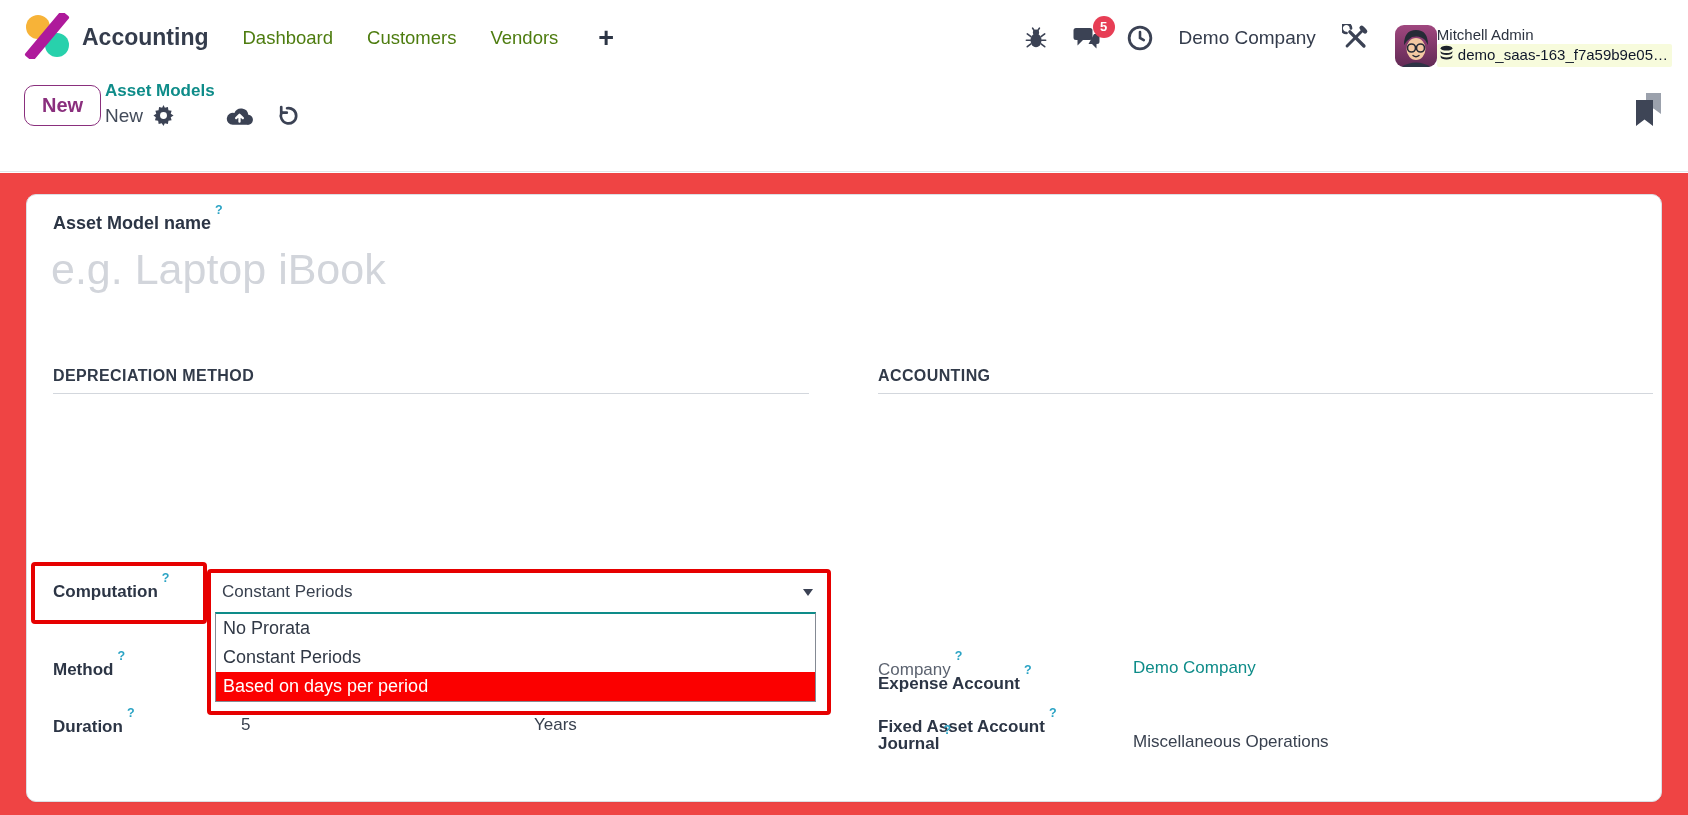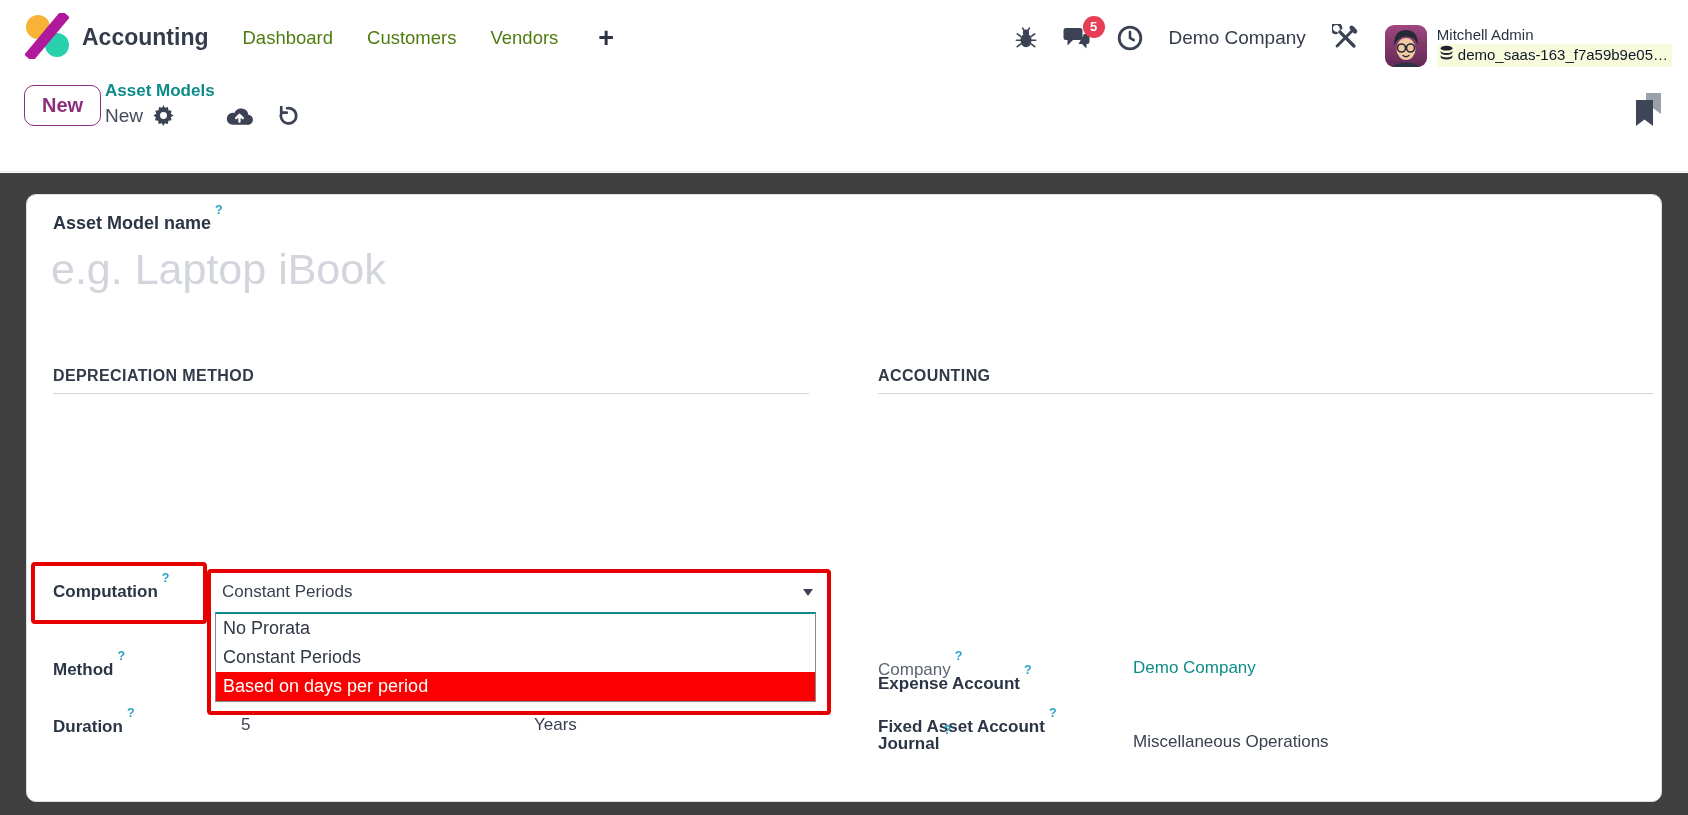--- a/index.html
+++ b/index.html
@@ -15,39 +15,39 @@
   .brand { display:flex; align-items:center; gap:12px; }
   .app-name { font-size:23px; font-weight:bold; color:#343c4c; }
   .nav-item { font-size:18.5px; color:#4d7c0f; cursor:pointer; }
   .nav-plus { font-size:27px; font-weight:bold; color:#2c3545; line-height:20px; margin-left:6px; cursor:pointer; }
   .nav-right { display:flex; align-items:center; gap:26px; }
   .icon-btn { position:relative; display:flex; align-items:center; cursor:pointer; }
   .badge { position:absolute; top:-9px; right:-14px; min-width:22px; height:22px; border-radius:11px;
            background:#e73e55; color:#fff; font-size:13px; font-weight:bold;
            display:flex; align-items:center; justify-content:center; padding:0 5px; }
   .nav-company { font-size:19px; color:#343c4c; cursor:pointer; }
-  .user-block { display:flex; align-items:center; gap:10px; cursor:pointer; padding-right:6px;margin-top:16px; }
+  .user-block { display:flex; align-items:center; cursor:pointer; padding-right:6px;margin-top:16px; }
   .avatar { width:42px; height:42px; border-radius:9px; overflow:hidden; flex:0 0 auto; }
   .user-texts { display:flex; flex-direction:column; gap:1px; padding-top:1px; }
   .user-name { font-size:15px; color:#2c3340; }
   .db-strip { display:flex; align-items:center; gap:5px; background:#f7fbdc; padding:1px 4px 2px 3px; border-radius:2px; }
   .db-text { font-family:Liberation Sans, sans-serif; font-size:15px; color:#0f172a; }
   
   .crumb-bar { position:absolute; top:75px; left:0; width:1688px; height:97px; background:#fff;
                border-bottom:1px solid #e3e6ea; }
   .btn-new { position:absolute; left:24px; top:10px; background:#fff; border:1px solid #8a2f7d;
              color:#8a2f7d; font-weight:bold; font-size:20px; padding:8px 17px; border-radius:10px; cursor:pointer;
              font-family:inherit; }
   .bc-block { position:absolute; left:105px; top:6px; }
   .bc-parent { font-size:17px; font-weight:bold; color:#0e8c89; cursor:pointer; }
   .bc-line2 { display:flex; align-items:center; gap:10px; margin-top:3px; }
   .bc-current { font-size:19px; color:#434b5a; }
   .bm-wrap { position:absolute; right:22px; top:18px; cursor:pointer; }
   
-  .content { position:absolute; top:173px; left:0; width:1688px; height:642px; background:#404040; }
+  .content { position:absolute; top:173px; left:0; width:1688px; height:642px; background:#ef4444; }
   .card { position:absolute; left:26px; top:21px; width:1636px; height:608px; background:#fff;
           border:1px solid #dbdfe5; border-radius:10px; box-shadow:0 1px 2px rgba(0,0,0,0.04); }
   .q { color:#2aa3c4; font-size:12.5px; font-weight:bold; position:relative; top:-8px; margin-left:4px; }
   .fld-label { position:absolute; font-size:17px; font-weight:bold; color:#2c3545; white-space:nowrap; }
   .fld-value { position:absolute; font-size:17px; color:#39414f; white-space:nowrap; }
   .name-label { position:absolute; left:26px; top:16px; font-size:18px; font-weight:bold; color:#2c3545; }
   .name-input { position:absolute; left:24px; top:44px; width:720px; height:60px; border:none; outline:none;
                 font-size:43px; color:#333; background:transparent; font-family:inherit; }
   .name-input::placeholder { color:#d2d5db; }
   .sec-title { position:absolute; top:172px; font-size:16px; font-weight:bold; color:#313a49; letter-spacing:0.4px; }

